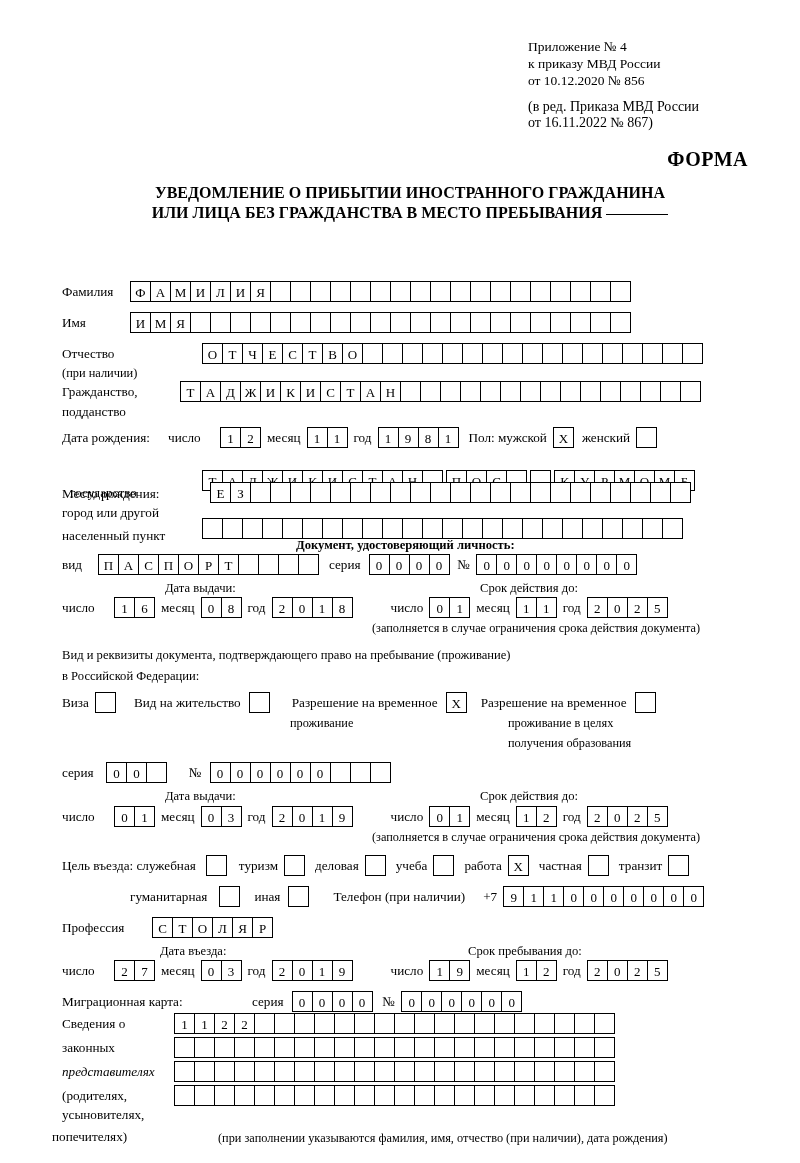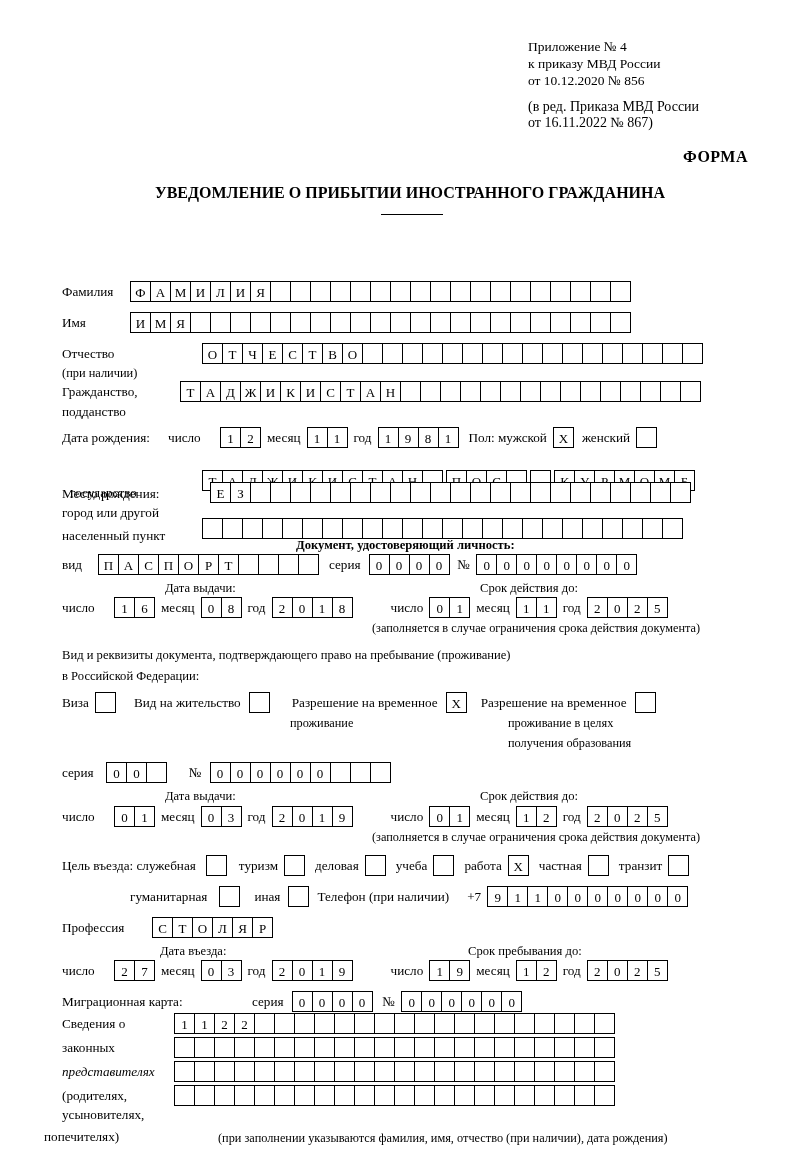--- a/index.html
+++ b/index.html
@@ -34,21 +34,21 @@
   .header-block .sub {
     margin-top: 10px;
     font-size: 14px;
     line-height: 16px;
   }
   .forma {
     position: absolute;
     top: 148px;
     right: 52px;
     font-weight: bold;
-    font-size: 16px;
+    font-size: 20px;
     letter-spacing: 0.5px;
   }
   .title {
     position: absolute;
     top: 183px;
     left: 100px;
     width: 620px;
     text-align: center;
     font-weight: bold;
     font-size: 16px;
@@ -134,21 +134,21 @@
     <div class="sub">
       <div>(в ред. Приказа МВД России</div>
       <div>от 16.11.2022 № 867)</div>
     </div>
   </div>
 
   <div class="forma">ФОРМА</div>
 
   <div class="title">
     <span>УВЕДОМЛЕНИЕ О ПРИБЫТИИ ИНОСТРАННОГО ГРАЖДАНИНА</span><br>
-    <span class="uline"></span>
+    <span>ИЛИ ЛИЦА БЕЗ ГРАЖДАНСТВА В МЕСТО ПРЕБЫВАНИЯ</span><span class="uline"></span>
   </div>
 
 
   <div class="row" style="top:281px; left:62px;">
     <span class="lbl" style="width:68px;">Фамилия</span>
     <span class="boxes" id="f-surname">
         <span class="bx first">Ф</span>
         <span class="bx">А</span>
         <span class="bx">М</span>
         <span class="bx">И</span>
@@ -570,21 +570,21 @@
     <span class="chk" style="margin-left:6px;"></span>
     <span class="lbl" style="padding-left:10px;">транзит</span>
     <span class="chk" style="margin-left:6px;"></span>
   </div>
 
   <div class="row" style="top:886px; left:130px;">
     <span class="lbl">гуманитарная</span>
     <span class="chk" style="margin-left:12px;"></span>
     <span class="lbl" style="padding-left:14px;">иная</span>
     <span class="chk" style="margin-left:8px;"></span>
-    <span class="lbl" style="padding-left:8px;">Телефон (при наличии)</span>
+    <span class="lbl" style="padding-left:24px;">Телефон (при наличии)</span>
     <span class="lbl" style="padding-left:18px;">+7</span>
     <span class="boxes" id="f-phone" style="margin-left:6px;">
         <span class="bx first">9</span>
         <span class="bx">1</span>
         <span class="bx">1</span>
         <span class="bx">0</span>
         <span class="bx">0</span>
         <span class="bx">0</span>
         <span class="bx">0</span>
         <span class="bx">0</span>
@@ -769,19 +769,19 @@
         <span class="bx"></span>
         <span class="bx"></span>
         <span class="bx"></span>
         <span class="bx"></span>
         <span class="bx"></span>
       </span>
   </div>
   <div class="row" style="top:1107px; left:62px;">
     <span class="lbl">усыновителях,</span>
   </div>
-  <div class="row" style="top:1129px; left:44px;">
+  <div class="row" style="top:1129px; left:52px;">
     <span class="lbl">попечителях)</span>
   </div>
 
   <div class="center-note" style="top:1131px; left:218px;">(при заполнении указываются фамилия, имя, отчество (при наличии), дата рождения)</div>
 
 </div>
 
 </body></html>

